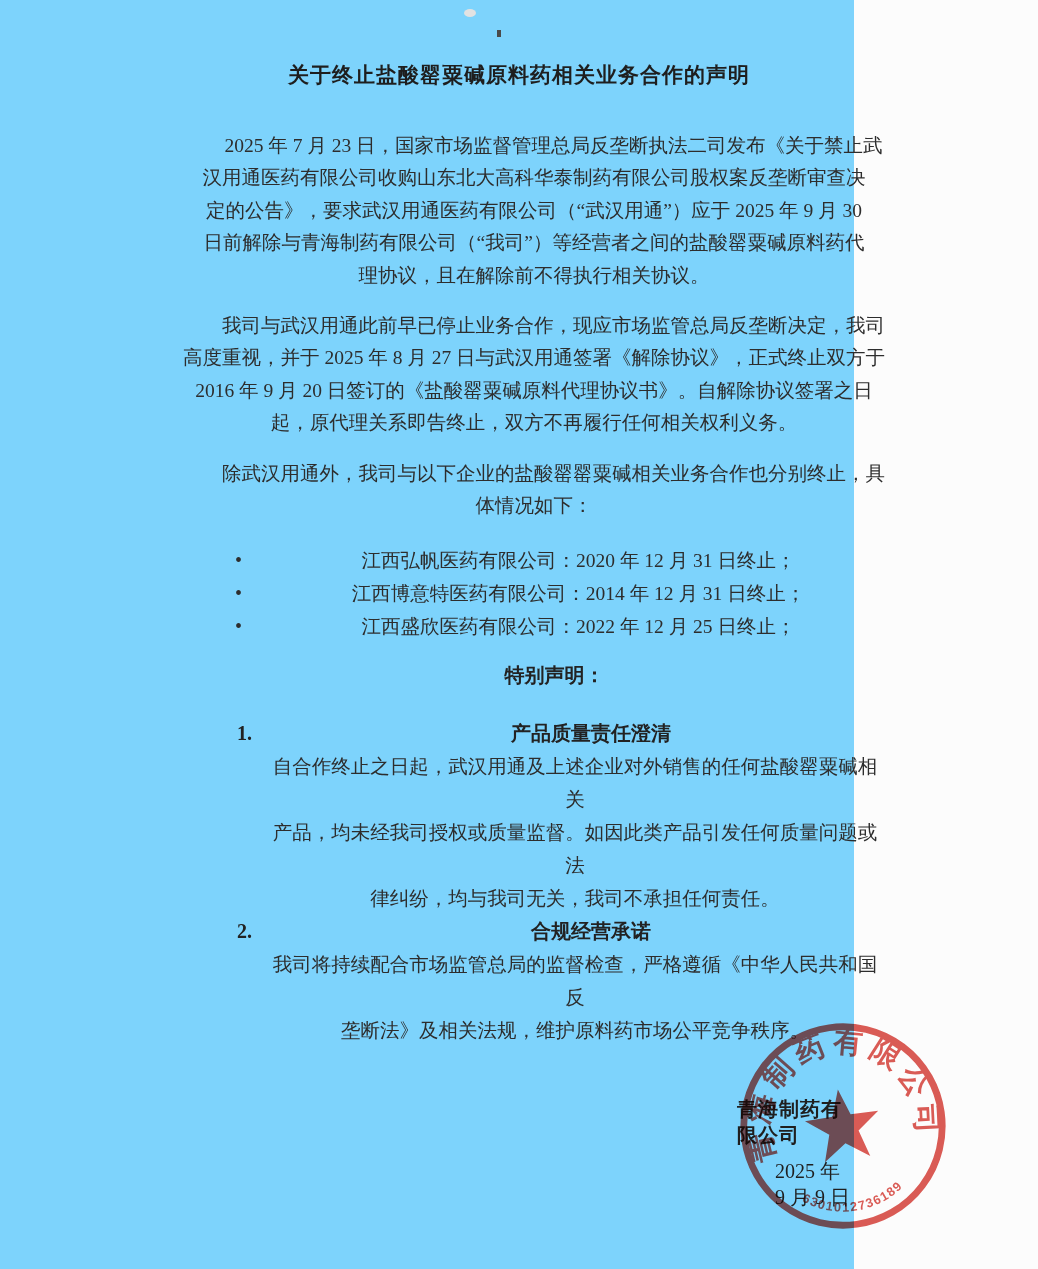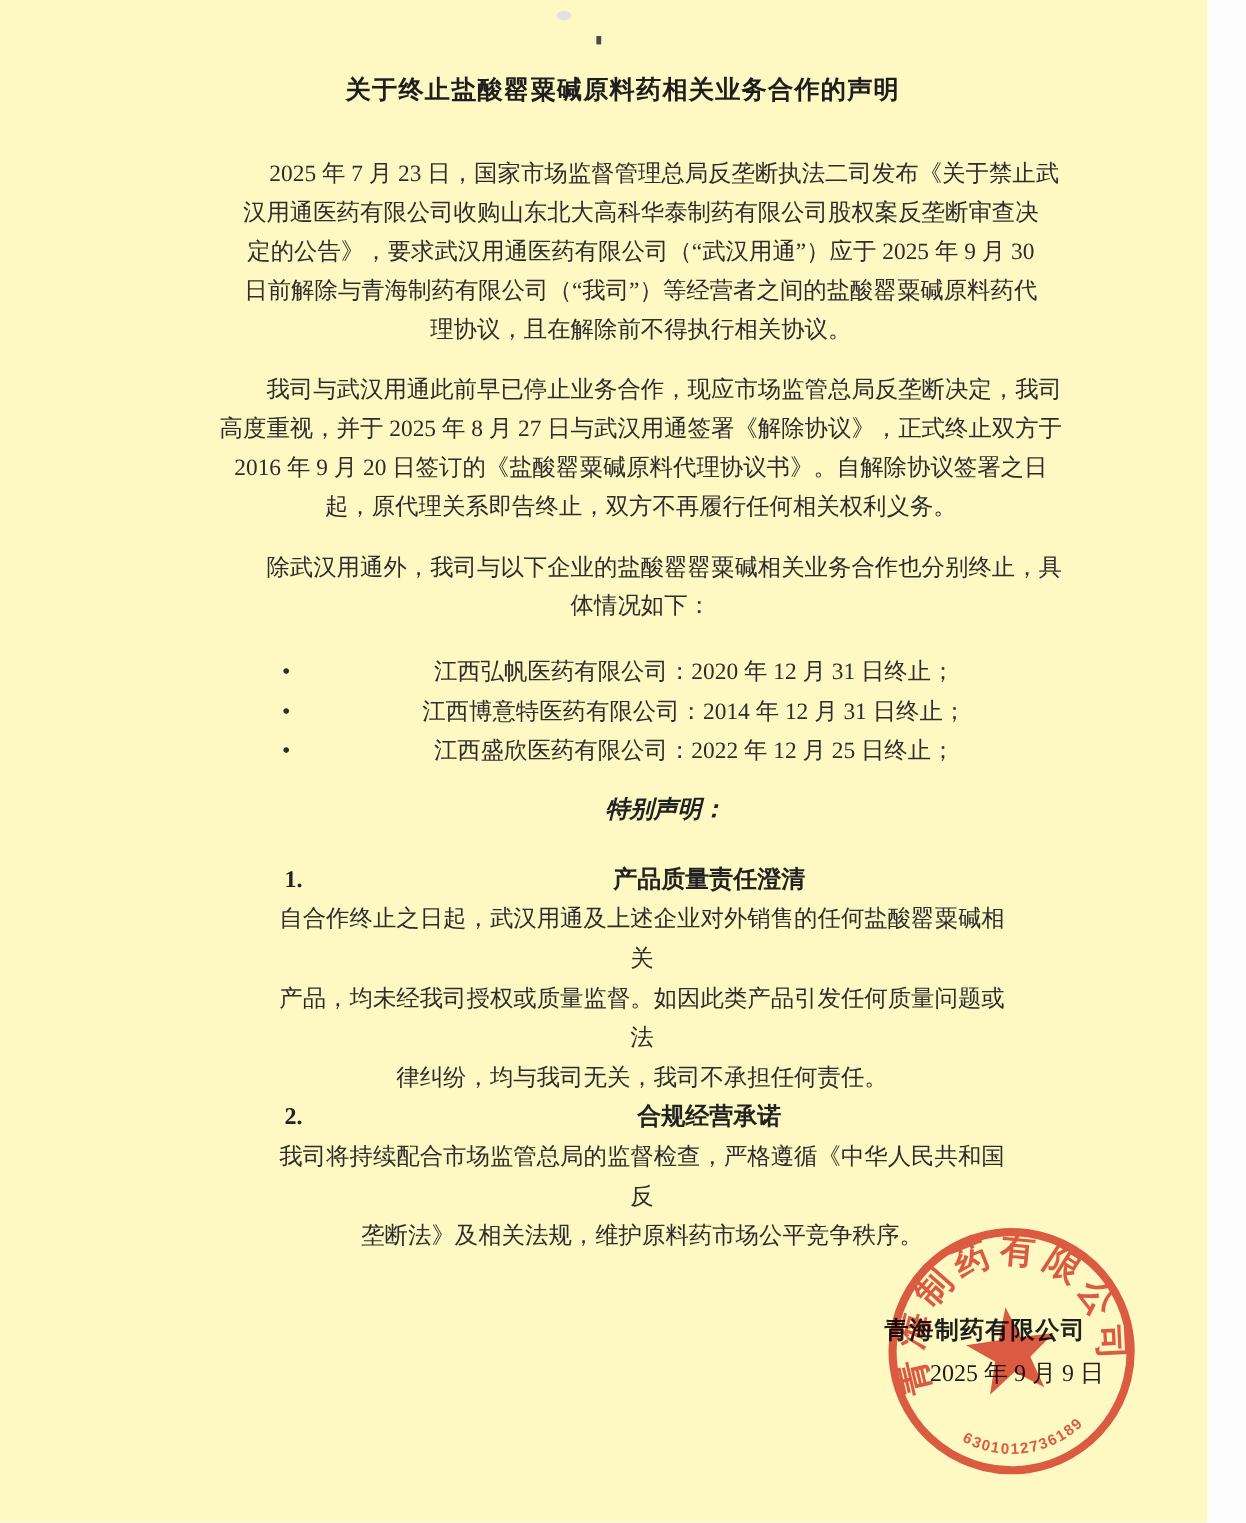--- a/index.html
+++ b/index.html
@@ -3,22 +3,22 @@
 <meta charset="utf-8">
 <style>
   html, body {
     margin: 0; padding: 0;
     width: 1038px; height: 1269px;
     background: #fcfcfc;
     overflow: hidden;
   }
   .page {
     position: relative;
-    width: 1006px; height: 1269px;
-    background: #fef9c3;
+    width: 854px; height: 1269px;
+    background: #7dd3fc;
     font-family: "Liberation Serif", "DejaVu Serif", serif;
     color: #2d2d2d;
   }
   .doc-title {
     position: absolute;
     top: 61px; left: 0; width: 1038px;
     text-align: center;
     font-family: "Liberation Sans", "DejaVu Sans", sans-serif;
     font-weight: 700;
     font-size: 21px;
@@ -53,39 +53,38 @@
     left: -30px;
     font-size: 20px;
   }
   .special-heading {
     margin: 16px 0 0 41px;
     font-family: "Liberation Sans", "DejaVu Sans", sans-serif;
     font-weight: 700;
     font-size: 20px;
     line-height: 33px;
     color: #222;
-    font-style: italic;
   }
   .numbered-list { margin-top: 25px; }
   .num-item { position: relative; }
   .num-head {
     font-family: "Liberation Sans", "DejaVu Sans", sans-serif;
     font-weight: 700;
     font-size: 20px;
     line-height: 33px;
     color: #222;
   }
   .num-head .num {
     position: absolute;
     left: 61px;
     font-family: "Liberation Serif", "DejaVu Serif", serif;
   }
   .num-head .head-text { margin-left: 114px; display: inline-block; }
   .num-body {
-    margin-left: 51px;
+    margin-left: 91px;
     width: 616px;
     line-height: 33px;
     white-space: pre-line;
   }
   .signature {
     position: absolute;
     left: 737px; top: 1096px;
     z-index: 1;
     font-size: 20px;
     color: #1f1f1f;

